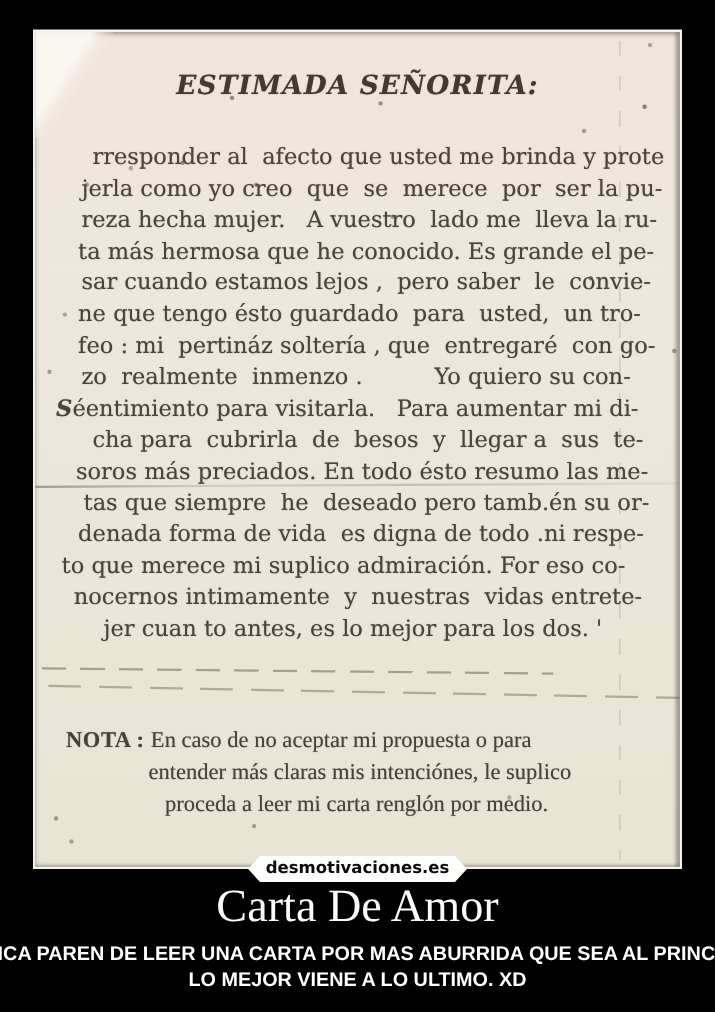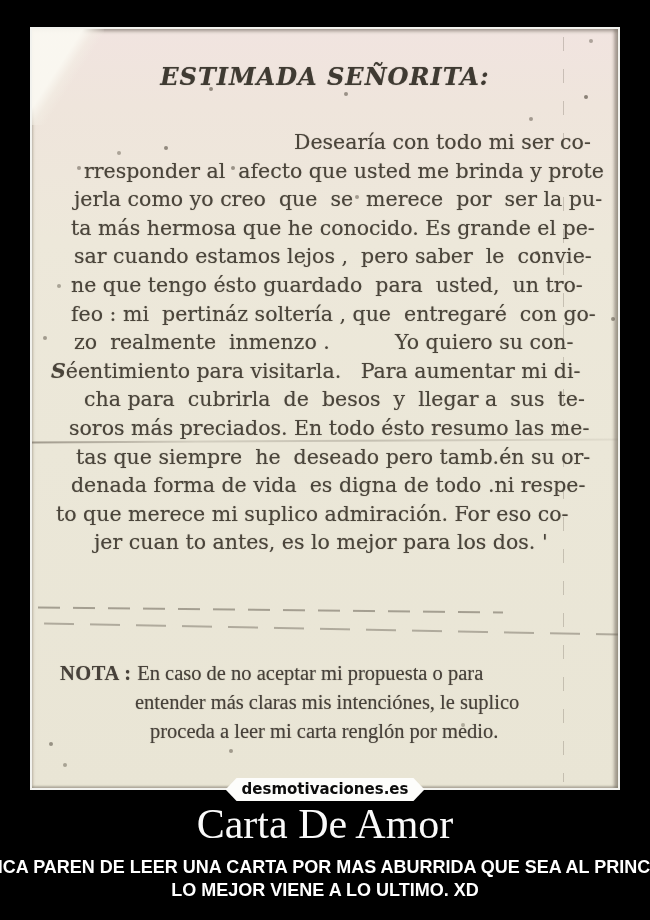--- a/index.html
+++ b/index.html
@@ -76,34 +76,35 @@
       <div class="corner-fold"></div>
       <div class="crease-horizontal"></div>
       <div class="crease-dashed-1"></div>
       <div class="crease-dashed-2"></div>
       <div class="crease-vertical"></div>
       <div class="paper-specks"></div>
 
       <div class="letter-heading">ESTIMADA SEÑORITA:</div>
 
       <div class="letter-body">
-        <div class="ln" style="padding-left:262px">Desearía con todo mi ser co-</div>
         <div class="ln" style="padding-left:52px">rresponder al  afecto que usted me brinda y prote</div>
         <div class="ln" style="padding-left:42px">jerla como yo creo  que  se  merece  por  ser la pu-</div>
+        <div class="ln" style="padding-left:42px">reza hecha mujer.   A vuestro  lado me  lleva la ru-</div>
         <div class="ln" style="padding-left:39px">ta más hermosa que he conocido. Es grande el pe-</div>
         <div class="ln" style="padding-left:42px">sar cuando estamos lejos ,  pero saber  le  convie-</div>
         <div class="ln" style="padding-left:39px">ne que tengo ésto guardado  para  usted,  un tro-</div>
         <div class="ln" style="padding-left:39px">feo : mi  pertináz soltería , que  entregaré  con go-</div>
         <div class="ln" style="padding-left:42px">zo  realmente  inmenzo .          Yo quiero su con-</div>
         <div class="ln script-first" style="padding-left:19px">Séentimiento para visitarla.   Para aumentar mi di-</div>
         <div class="ln" style="padding-left:52px">cha para  cubrirla  de  besos  y  llegar a  sus  te-</div>
         <div class="ln" style="padding-left:37px">soros más preciados. En todo ésto resumo las me-</div>
         <div class="ln" style="padding-left:44px">tas que siempre  he  deseado pero tamb.én su or-</div>
         <div class="ln" style="padding-left:39px">denada forma de vida  es digna de todo .ni respe-</div>
         <div class="ln" style="padding-left:24px">to que merece mi suplico admiración. For eso co-</div>
+        <div class="ln" style="padding-left:35px">nocernos intimamente  y  nuestras  vidas entrete-</div>
         <div class="ln" style="padding-left:62px">jer cuan to antes, es lo mejor para los dos. '</div>
       </div>
 
       <div class="letter-nota">
         <div class="ln" style="padding-left:28px"><span class="nota-label">NOTA : </span><span>En caso de no aceptar mi propuesta o para</span></div>
         <div class="ln" style="padding-left:103px">entender más claras mis intenciónes, le suplico</div>
         <div class="ln" style="padding-left:118px">proceda a leer mi carta renglón por medio.</div>
       </div>
     </div>
   </div>

